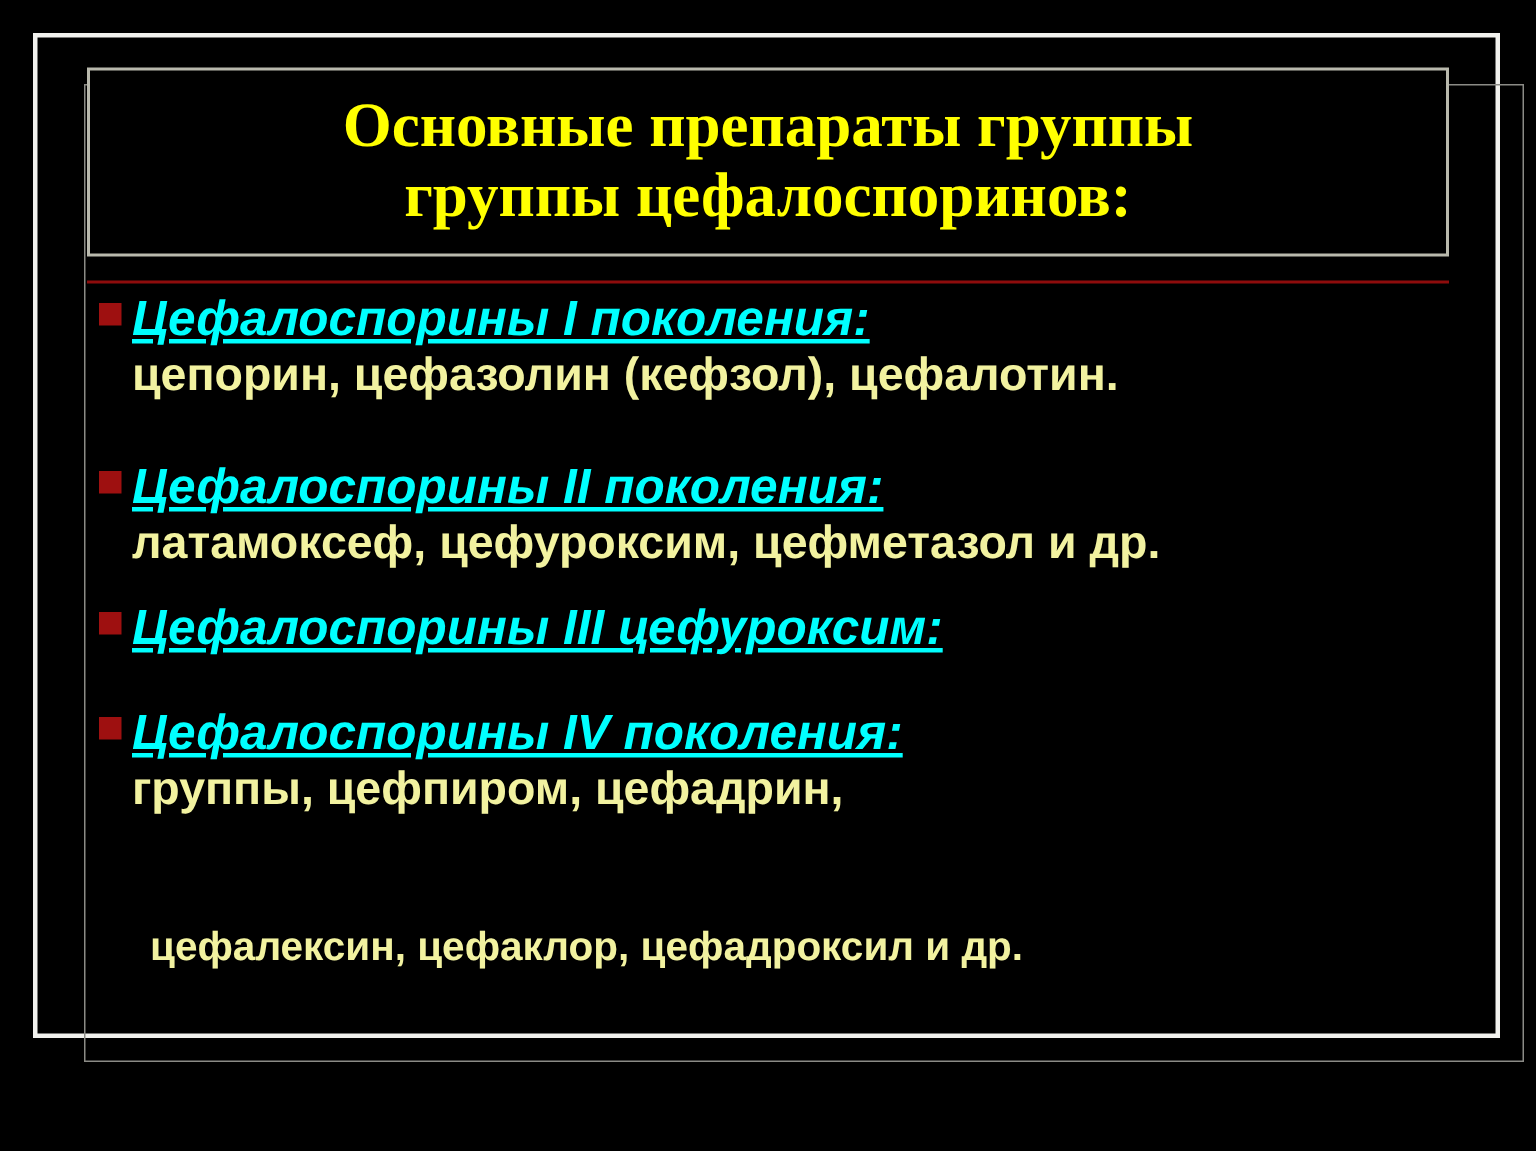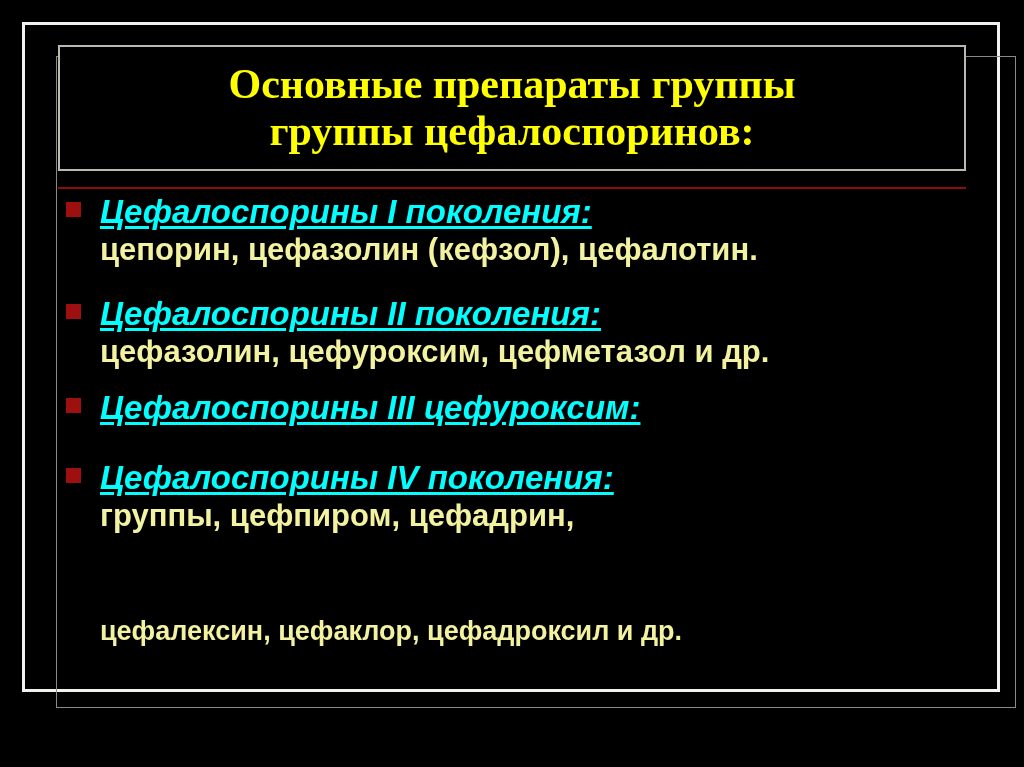--- a/index.html
+++ b/index.html
@@ -85,24 +85,24 @@
   .content {
     position: absolute;
     left: 58px;
     top: 191px;
     width: 910px;
   }
 
   .section {
     position: relative;
     margin: 0;
-    padding: 0 0 0 42px;
+    padding: 0 0 0 30px;
   }
   .section.s1 { margin-top: 2px; }
-  .section.s2 { margin-top: 26px; }
+  .section.s2 { margin-top: 36px; }
   .section.s3 { margin-top: 18px; }
   .section.s4 { margin-top: 32px; }
 
   .bullet {
     position: absolute;
     left: 8px;
     top: 9px;
     width: 15px;
     height: 15px;
     background: #9e1010;
@@ -167,21 +167,21 @@
 
     <div class="section s1">
       <span class="bullet"></span>
       <div class="heading">Цефалоспорины I поколения:</div>
       <div class="body-text">цепорин, цефазолин (кефзол), цефалотин.</div>
     </div>
 
     <div class="section s2">
       <span class="bullet"></span>
       <div class="heading">Цефалоспорины II поколения:</div>
-      <div class="body-text">цефазолин, цефуроксим, цефметазол и др.</div>
+      <div class="body-text">латамоксеф, цефуроксим, цефметазол и др.</div>
     </div>
 
     <div class="section s3">
       <span class="bullet"></span>
       <div class="heading">Цефалоспорины III цефуроксим:</div>
     </div>
 
     <div class="section s4">
       <span class="bullet"></span>
       <div class="heading">Цефалоспорины IV поколения:</div>

